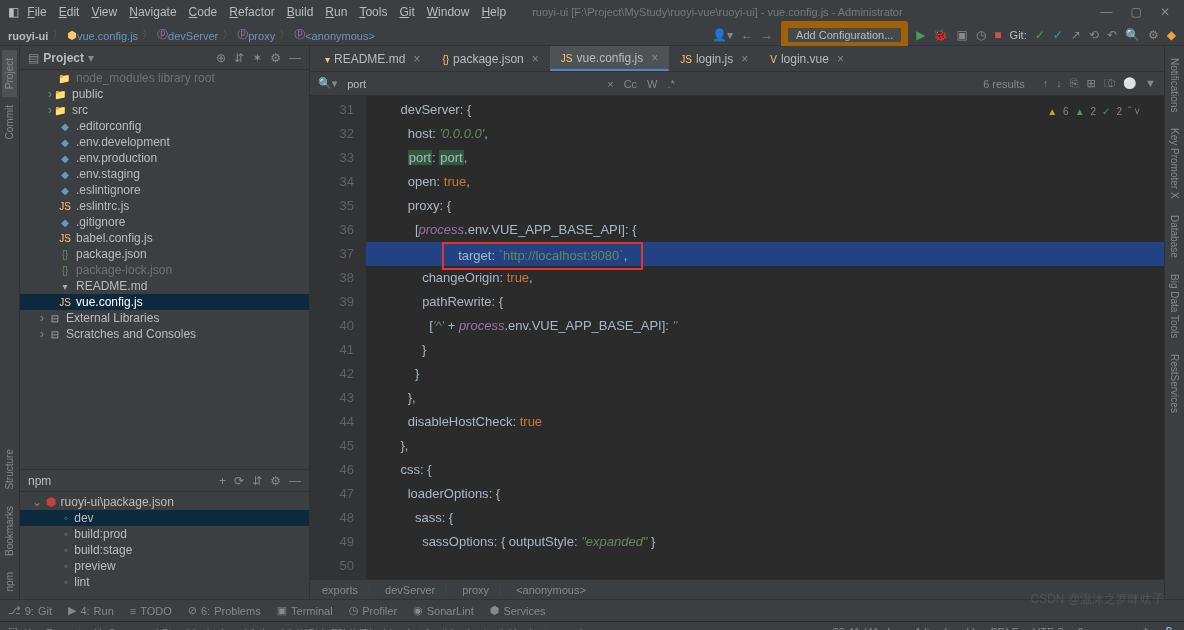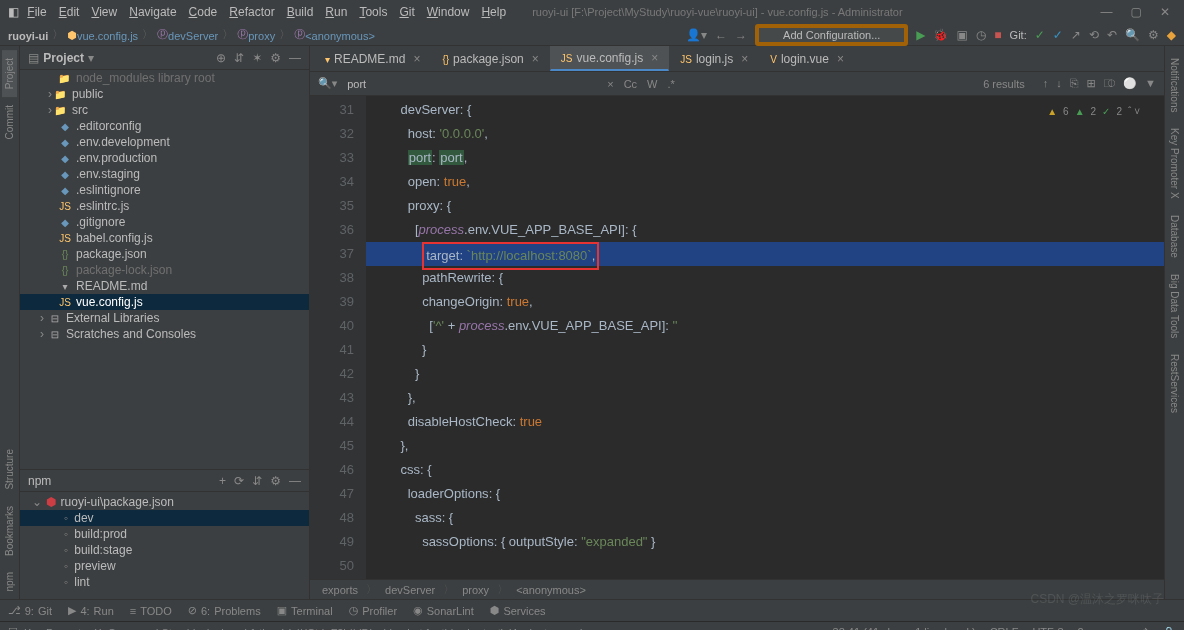--- a/index.html
+++ b/index.html
@@ -10,21 +10,21 @@
 .menubar .menu-item:first-child { padding-left: 2px; }
 .menubar .win-title { margin-left: 20px; color: #787878; font-size: 11px; }
 .menubar .win-controls { margin-left: auto; display: flex; gap: 18px; padding-right: 8px; }
 .menubar .win-controls span { color: #888; cursor: pointer; }
 
 .breadcrumb-bar { height: 22px; background: #3c3f41; display: flex; align-items: center; padding: 0 8px; font-size: 11px; border-bottom: 1px solid #323232; }
 .breadcrumb-bar .crumb { color: #bbbbbb; display: flex; align-items: flex-end; }
 .breadcrumb-bar .crumb .sep { color: #666; margin: 0 4px; }
 .breadcrumb-bar .crumb .link { color: #6897bb; }
 .breadcrumb-bar .right-tools { margin-left: auto; display: flex; align-items: center; gap: 8px; }
-.breadcrumb-bar .config-select { background: #45494a; border: 4px solid #a16207; padding: 1px 24px; border-radius: 3px; color: #bbb; font-size: 11px; }
+.breadcrumb-bar .config-select { background: #45494a; border: 7px solid #a16207; padding: 1px 8px; border-radius: 3px; color: #bbb; font-size: 11px; }
 .breadcrumb-bar .tool-icon { color: #888; cursor: pointer; font-size: 12px; }
 .breadcrumb-bar .tool-icon.green { color: #499c54; }
 .breadcrumb-bar .tool-icon.red { color: #c75450; }
 .breadcrumb-bar .tool-icon.blue { color: #3592c4; }
 
 .main-area { display: flex; height: 553px; }
 
 .left-gutter { width: 20px; background: #3c3f41; border-right: 1px solid #323232; display: flex; flex-direction: column; align-items: center; padding-top: 4px; font-size: 10px; color: #888; }
 .left-gutter .vtab { writing-mode: vertical-rl; transform: rotate(180deg); padding: 8px 2px; cursor: pointer; }
 
@@ -62,29 +62,29 @@
 .search-bar .sclose { color: #888; cursor: pointer; }
 .search-bar .sopt { color: #888; }
 .search-bar .results { color: #888; margin-left: auto; margin-right: 8px; }
 .search-bar .nav-icons { display: flex; gap: 8px; color: #888; }
 
 .code-scroll { flex: 1; display: flex; overflow: hidden; position: relative; }
 .line-numbers { width: 56px; background: #313335; text-align: right; padding-right: 12px; color: #606366; font-family: 'Consolas', monospace; font-size: 13px; line-height: 24px; padding-top: 2px; }
 .code-body { flex: 1; font-family: 'Consolas', monospace; font-size: 13px; line-height: 24px; padding-top: 2px; overflow: hidden; position: relative; }
 .code-line { white-space: pre; height: 24px; padding-left: 20px; }
 .code-line.selected-line { background: #214283; }
-.str { color: #6a8759; }
+.str { color: #6a8759; font-style: italic; }
 .prop { color: #9876aa; font-style: italic; }
 .punct { color: #a9b7c6; }
 .ident { color: #a9b7c6; }
 .comment { color: #808080; }
 .val-true { color: #cc7832; text-align: center; }
 .backtick { color: #6a8759; }
 .port-hl { background: #32593d; padding: 0 1px; }
-.red-box { border: 2px solid #e83333; padding: 0 2px; display: inline-block; }
+.red-box { border: 2px solid #e83333; padding: 0 14px; display: inline-block; margin-left: 20px; }
 
 .warnings { position: absolute; top: 4px; right: 24px; font-size: 10px; color: #888; display: flex; gap: 6px; align-items: center; }
 .warnings .tri-y { color: #c9a227; }
 .warnings .tri-g { color: #499c54; }
 .warnings .tick { color: #499c54; }
 
 .breadcrumb-bottom { height: 20px; background: #3c3f41; border-top: 1px solid #323232; display: flex; align-items: center; padding: 0 12px; font-size: 11px; color: #888; gap: 8px; }
 .breadcrumb-bottom .sep { color: #555; }
 
 .right-gutter { width: 20px; background: #3c3f41; border-left: 1px solid #323232; display: flex; flex-direction: column; align-items: center; padding-top: 4px; }
@@ -333,22 +333,22 @@
             <span>2</span>
           <span style="color:#888;">ˆ ˅</span>
         </div>
       <div class="code-line"><span class="">    </span><span class="ident">devServer</span><span class="punct">: {</span></div>
           <div class="code-line"><span class="">      </span><span class="ident">host</span><span class="punct">: </span><span class="str">'0.0.0.0'</span><span class="punct">,</span></div>
           <div class="code-line"><span class="">      </span><span class="ident"><span class="port-hl">port</span></span><span class="punct">: </span><span class="ident"><span class="port-hl">port</span></span><span class="punct">,</span></div>
           <div class="code-line"><span class="">      </span><span class="ident">open</span><span class="punct">: </span><span class="val-true">true</span><span class="punct">,</span></div>
           <div class="code-line"><span class="">      </span><span class="ident">proxy</span><span class="punct">: {</span></div>
           <div class="code-line"><span class="punct">        [</span><span class="prop">process</span><span class="ident">.env.VUE_APP_BASE_API]: {</span></div>
           <div class="code-line selected-line"><span class="">          </span><span class="red-box"><span class="ident">target</span><span class="punct">: </span><span class="backtick">`http://localhost:8080`</span><span class="punct">,</span></span></div>
+          <div class="code-line"><span class="">          </span><span class="ident">changeOrigin</span><span class="punct">: </span><span class="val-true">true</span><span class="punct">,</span></div>
           <div class="code-line"><span class="">          </span><span class="ident">pathRewrite</span><span class="punct">: {</span></div>
-          <div class="code-line"><span class="">          </span><span class="ident">changeOrigin</span><span class="punct">: </span><span class="val-true">true</span><span class="punct">,</span></div>
           <div class="code-line"><span class="punct">            [</span><span class="str">'^'</span><span class="punct"> + </span><span class="prop">process</span><span class="ident">.env.VUE_APP_BASE_API]: </span><span class="str">''</span></div>
           <div class="code-line"><span class="punct">          }</span></div>
           <div class="code-line"><span class="punct">        }</span></div>
           <div class="code-line"><span class="punct">      },</span></div>
           <div class="code-line"><span class="">      </span><span class="ident">disableHostCheck</span><span class="punct">: </span><span class="val-true">true</span></div>
           <div class="code-line"><span class="punct">    },</span></div>
           <div class="code-line"><span class="">    </span><span class="ident">css</span><span class="punct">: {</span></div>
           <div class="code-line"><span class="">      </span><span class="ident">loaderOptions</span><span class="punct">: {</span></div>
           <div class="code-line"><span class="">        </span><span class="ident">sass</span><span class="punct">: {</span></div>
           <div class="code-line"><span class="">          </span><span class="ident">sassOptions</span><span class="punct">: { </span><span class="ident">outputStyle</span><span class="punct">: </span><span class="str">"expanded"</span><span class="punct"> }</span></div>

